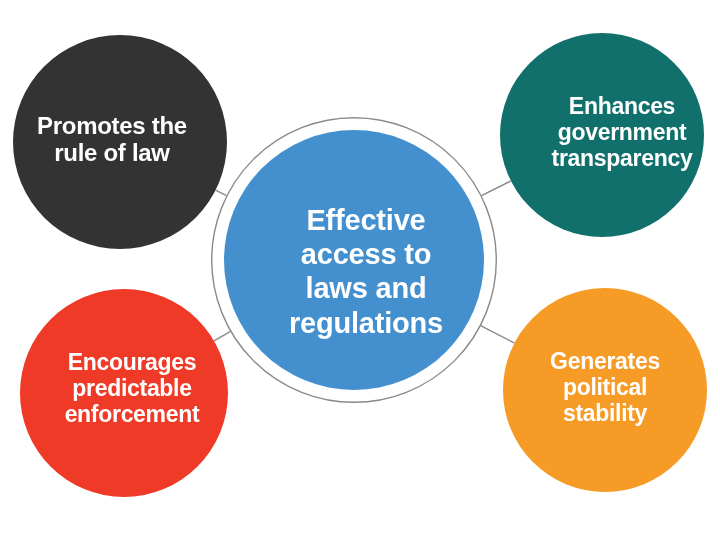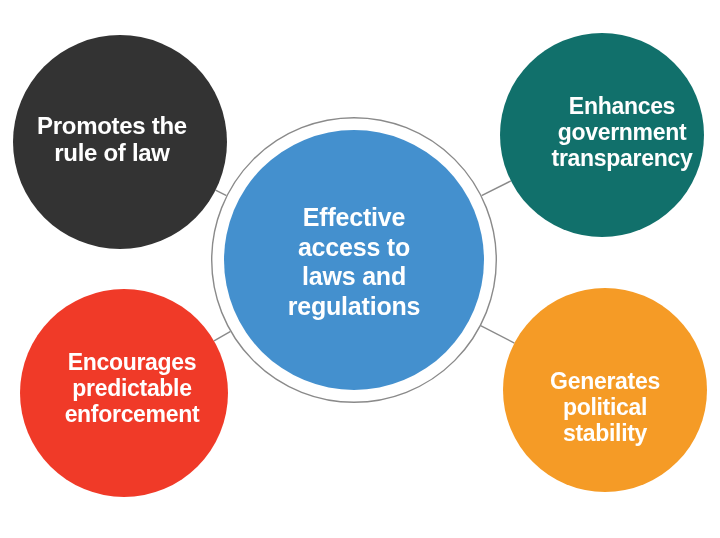--- a/index.html
+++ b/index.html
@@ -29,24 +29,24 @@
     color: #ffffff;
     font-family: "Liberation Sans", sans-serif;
     font-weight: bold;
     line-height: 1.14;
     text-align: center;
     white-space: pre-line;
     letter-spacing: -0.3px;
     user-select: none;
   }
   .label-center {
-    font-size: 25px;
+    font-size: 29px;
     line-height: 1.18;
     width: 260px;
-    left: 224px;
+    left: 236px;
     top: 203px;
     letter-spacing: -0.2px;
   }
   .label-topleft {
     font-size: 24px;
     width: 198px;
     left: 13px;
     top: 112px;
   }
   .label-topright {
@@ -59,21 +59,20 @@
     font-size: 23px;
     width: 212px;
     left: 26px;
     top: 349px;
   }
   .label-bottomright {
     font-size: 23px;
     width: 208px;
     left: 501px;
     top: 348px;
-    margin-top: 20px;
   }
 </style>
 </head>
 <body>
 
 <div id="diagram-stage" style="background: rgb(255, 255, 255);">
 
   <svg id="diagram-svg" viewBox="0 0 720 538">
 
     <line id="connector-top-left" x1="237.92356363244807" y1="201.46572866935415" x2="215.5398360871389" y2="190.17820794137774" stroke="#8a8a8a" stroke-width="1.4"></line>

